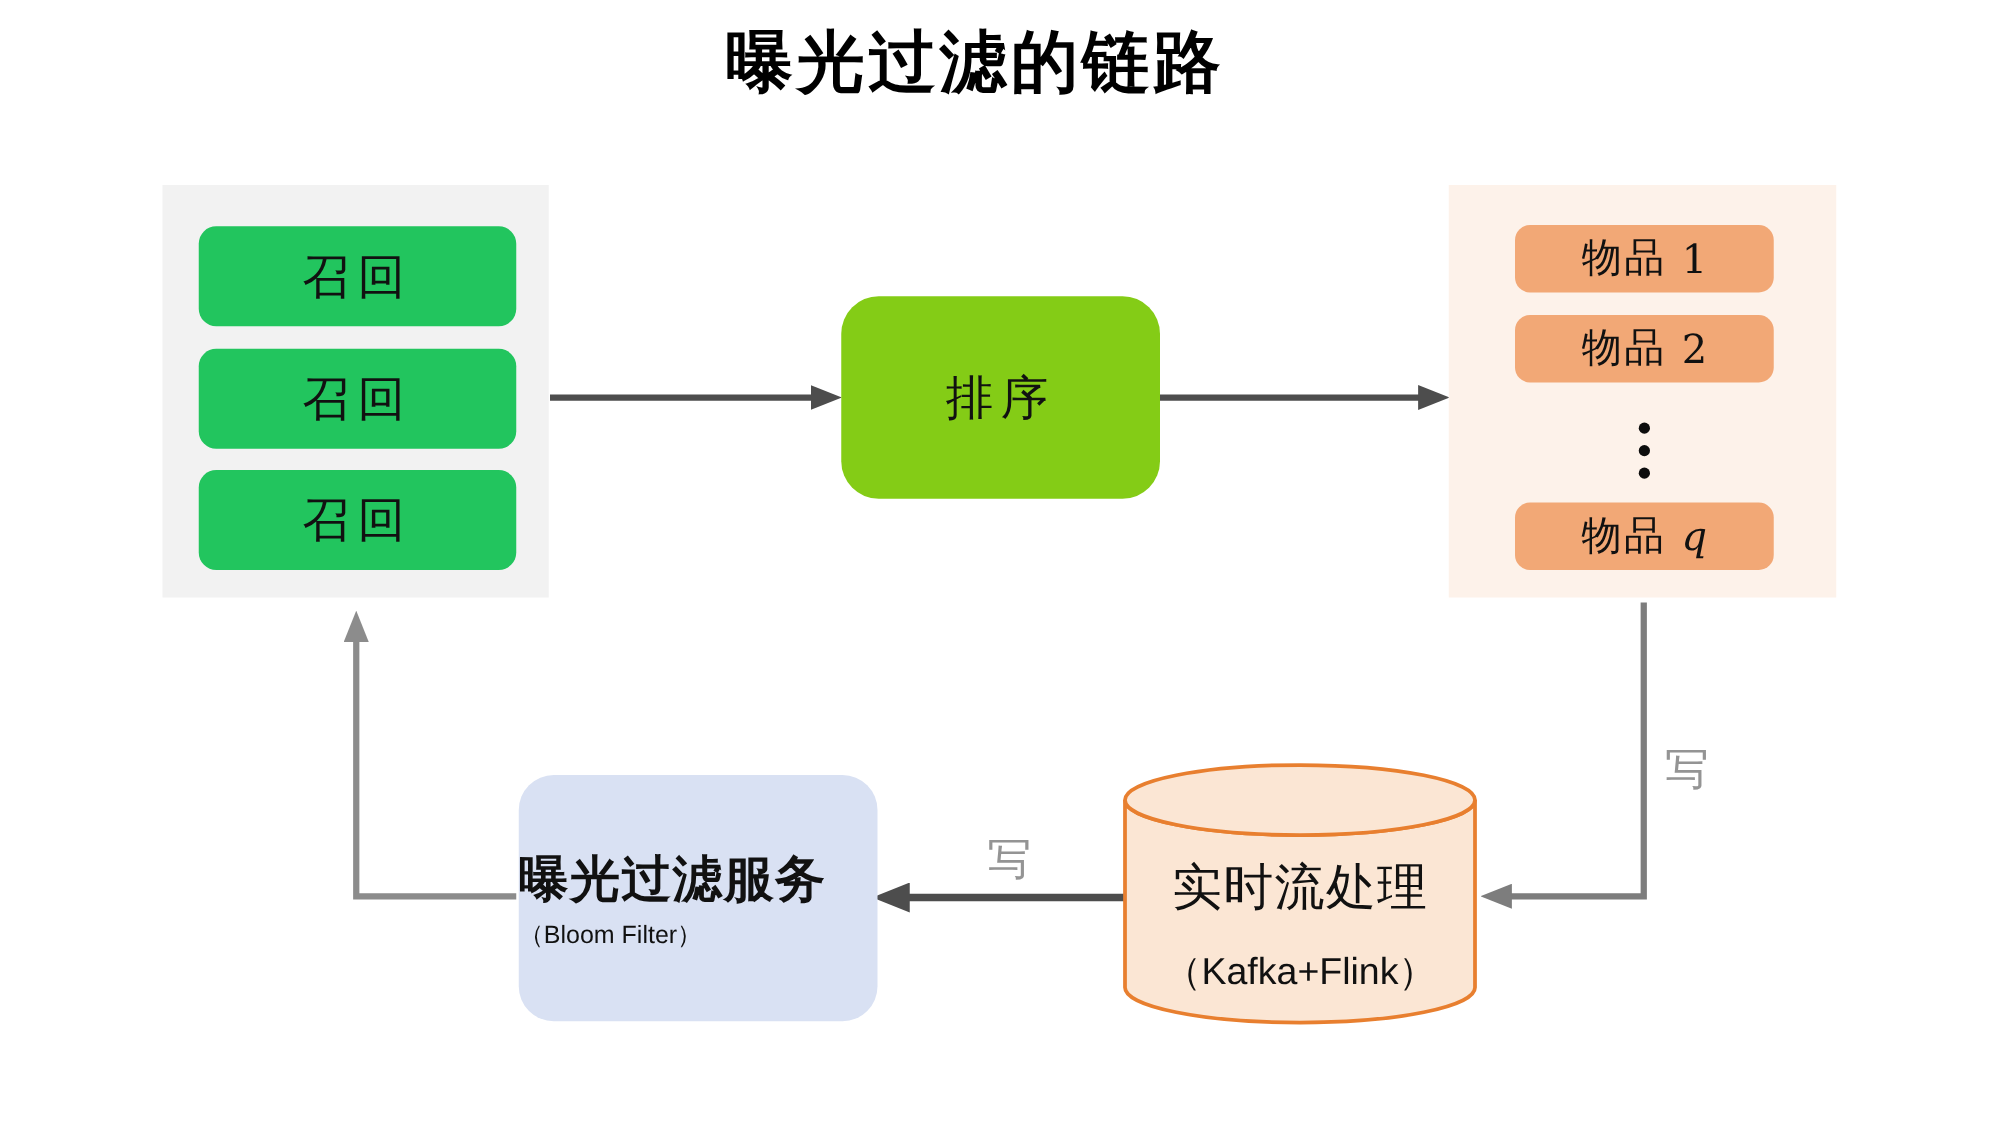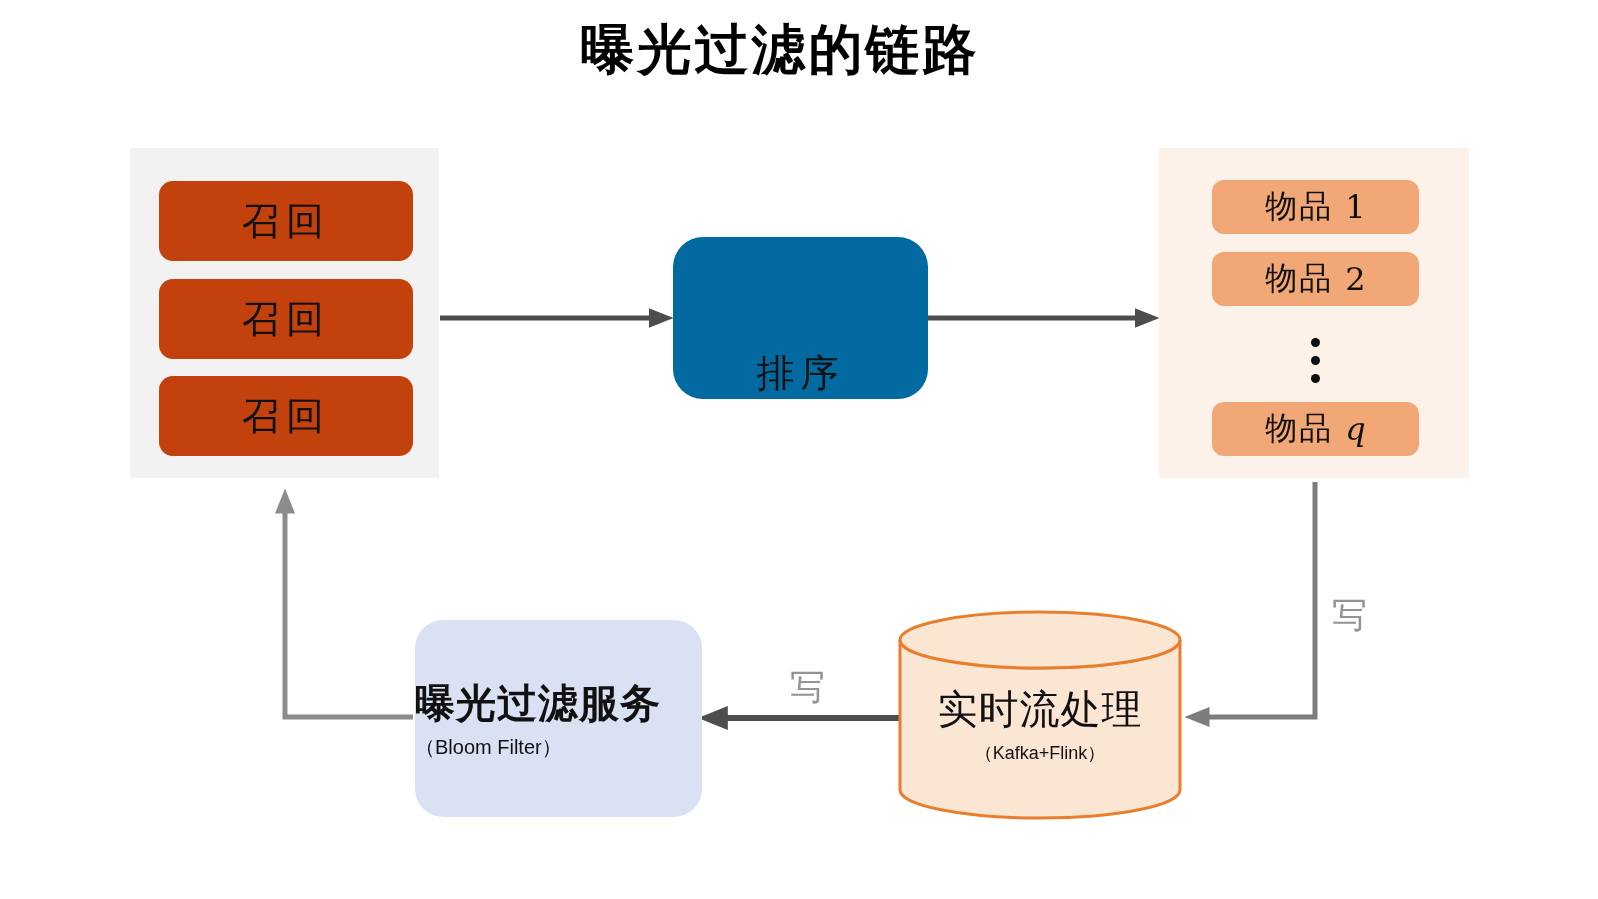--- a/index.html
+++ b/index.html
@@ -9,29 +9,29 @@
   }
   .abs{position:absolute;}
   .title{
     left:0;top:14px;width:1560px;text-align:center;
     font-size:54px;font-weight:900;letter-spacing:3px;color:#000;
     font-family:"DejaVu Sans","Liberation Sans",sans-serif;
   }
   
   .recall-panel{left:130px;top:148px;width:309px;height:330px;background:#f2f2f2;}
   .recall-box{
-    position:absolute;left:29px;width:254px;height:80px;background:#c2410c;
+    position:absolute;left:29px;width:254px;height:80px;background:#22c55e;
     border-radius:14px;display:flex;align-items:center;justify-content:center;
     font-size:38px;letter-spacing:6px;
   }
   .r1{top:33px}.r2{top:131px}.r3{top:228px}
   
   .ranking-box{
-    left:673px;top:237px;width:255px;height:162px;background:#0369a1;
-    border-radius:30px;display:flex;align-items:flex-end;justify-content:center;
+    left:673px;top:237px;width:255px;height:162px;background:#84cc16;
+    border-radius:30px;display:flex;align-items:center;justify-content:center;
     font-size:38px;letter-spacing:6px;
   }
   
   .items-panel{left:1159px;top:148px;width:310px;height:330px;background:#fdf2ea;}
   .item-box{
     position:absolute;left:53px;width:207px;height:54px;background:#f2a876;
     border-radius:12px;display:flex;align-items:center;justify-content:center;
     font-size:32px;letter-spacing:2px;
   }
   .i1{top:32px}.i2{top:104px}.i3{top:254px}
@@ -45,21 +45,21 @@
   
   .service-box{
     left:415px;top:620px;width:287px;height:197px;background:#d9e1f3;border-radius:28px;
     display:flex;flex-direction:column;justify-content:center;gap:3px;
   }
   .service-title{font-size:40px;font-weight:bold;letter-spacing:1px;}
   .service-sub{font-size:20px;}
   
   .cyl-text{left:900px;top:682px;width:280px;text-align:center;}
   .cyl-title{font-size:40px;font-weight:normal;letter-spacing:1px;}
-  .cyl-sub{font-size:18px;margin-top:4px;}
+  .cyl-sub{font-size:30px;margin-top:20px;}
   
   .edge-label{color:#949494;}
   .lbl-write-mid{left:790px;top:664px;font-size:35px;}
   .lbl-write-right{left:1332px;top:592px;font-size:35px;}
   .lbl-binary{left:77px;top:586px;font-size:40px;letter-spacing:0px;}
   
   .connector-layer{position:absolute;left:0;top:0;width:1598px;height:899px;pointer-events:none;}
 </style>
 </head>
 <body>

